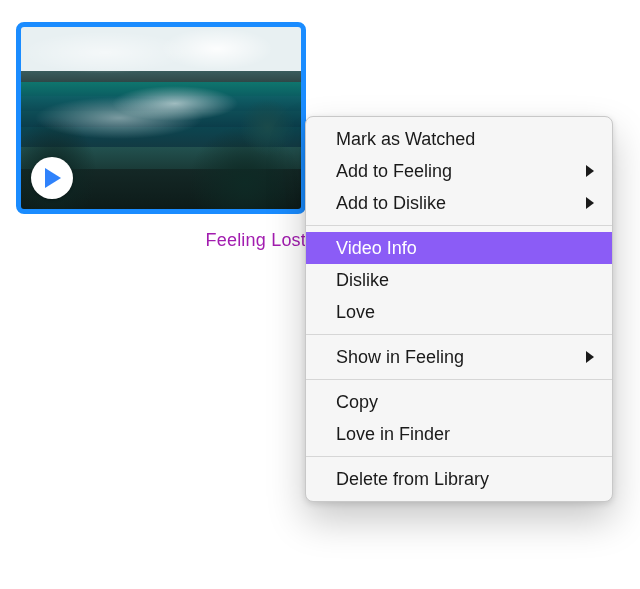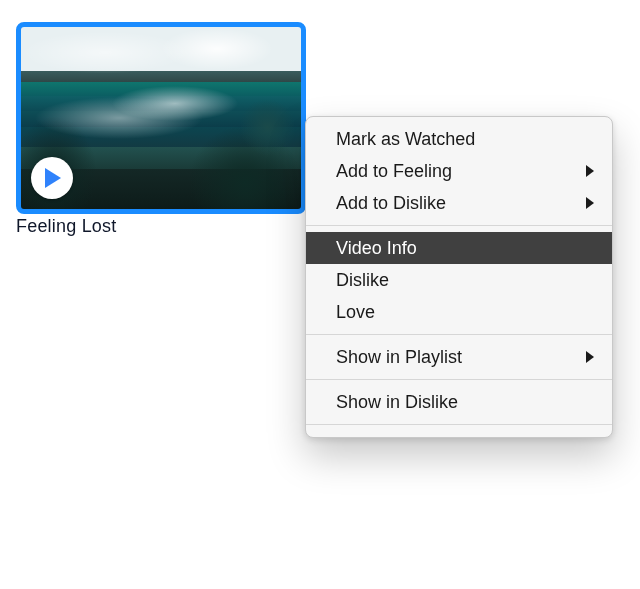--- a/index.html
+++ b/index.html
@@ -53,24 +53,25 @@
       left: 10px;
       bottom: 10px;
       width: 42px; height: 42px;
       border-radius: 50%;
       background: #fff;
       box-shadow: 0 1px 3px rgba(0,0,0,0.3);
       display: flex; align-items: center; justify-content: center;
     }
     .play-btn svg { display: block; }
     .title {
-      margin-top: 2px;
+      margin-top: 16px;
       font-size: 18px;
-      color: #0f172a;
+      color: #a21caf;
       letter-spacing: 0.2px;
+      text-align: right;
     }
 
     .menu {
       position: absolute;
       left: 305px;
       top: 116px;
       width: 308px;
       background: #f6f6f6;
       border: 1px solid #c8c8c8;
       border-radius: 8px;
@@ -81,21 +82,21 @@
       display: flex;
       align-items: center;
       justify-content: space-between;
       padding: 4px 16px 4px 30px;
       font-size: 18px;
       color: #1a1a1a;
       line-height: 24px;
       cursor: default;
     }
     .menu-item.highlight {
-      background: #404040;
+      background: #8b5cf6;
       color: #fff;
     }
     .menu-sep {
       height: 1px;
       background: #d6d6d6;
       margin: 6px 0;
     }
     .submenu-arrow {
       width: 0; height: 0;
       border-top: 6px solid transparent;
@@ -140,26 +141,32 @@
   <div class="menu-item">
     <span>Dislike</span>
   </div>
   <div class="menu-item">
     <span>Love</span>
   </div>
 
   <div class="menu-sep"></div>
 
   <div class="menu-item">
-    <span>Show in Playlist</span>
+    <span>Show in Feeling</span>
     <span class="submenu-arrow"></span>
   </div>
 
   <div class="menu-sep"></div>
 
   <div class="menu-item">
-    <span>Show in Dislike</span>
+    <span>Copy</span>
+  </div>
+  <div class="menu-item">
+    <span>Love in Finder</span>
   </div>
 
   <div class="menu-sep"></div>
 
+  <div class="menu-item">
+    <span>Delete from Library</span>
+  </div>
 
 </div>
 
 </body></html>

